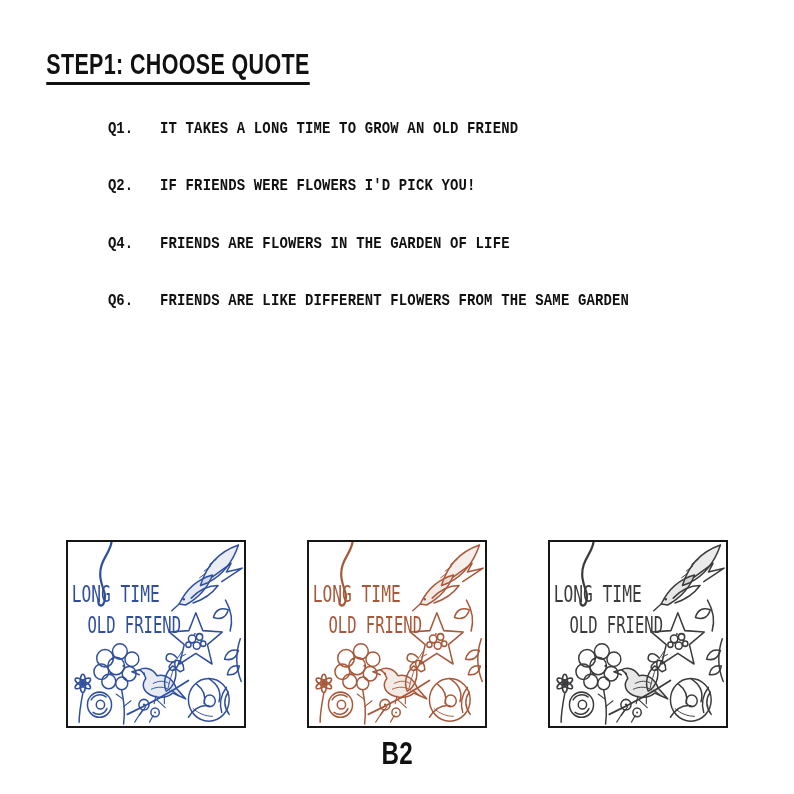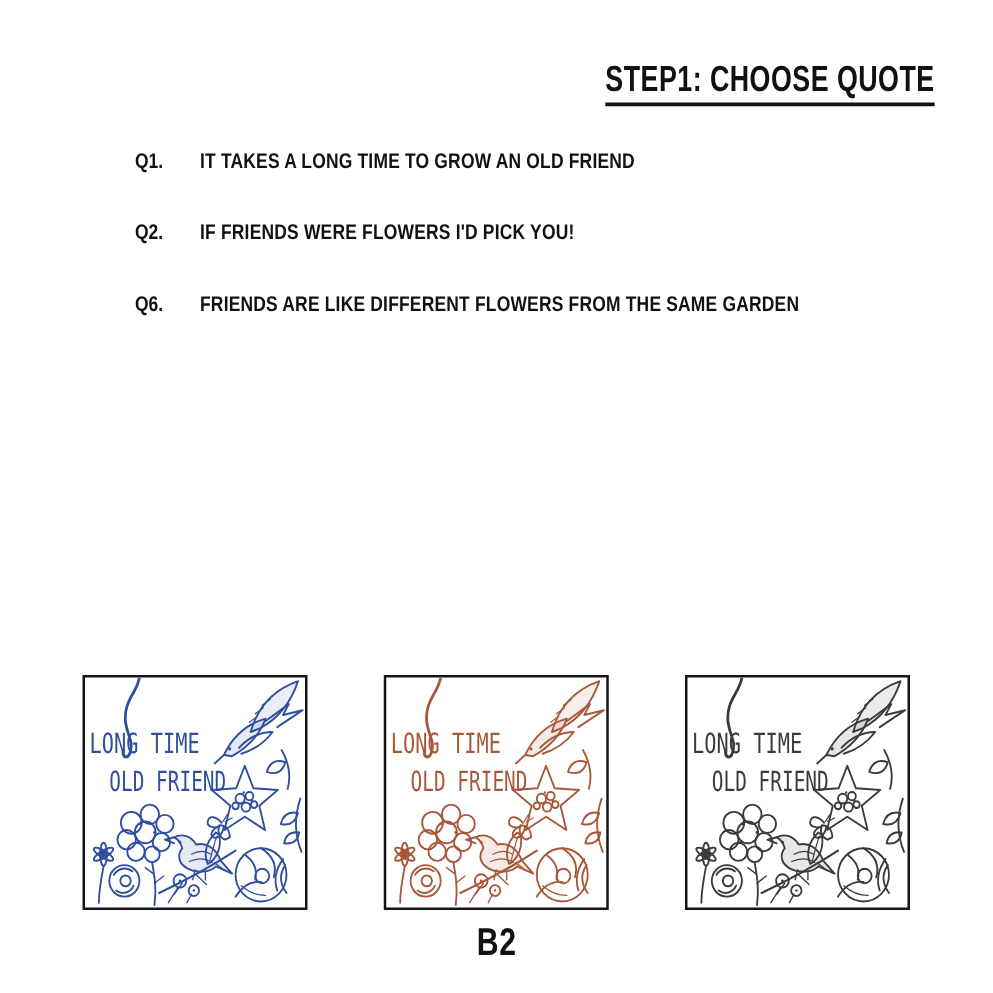--- a/index.html
+++ b/index.html
@@ -4,33 +4,33 @@
 <style>
   * { margin:0; padding:0; box-sizing:border-box; }
   html,body { background:#ffffff; }
   .page {
     position:relative; width:794px; height:794px; margin:0 auto;
     background:#ffffff; color:#111111; overflow:hidden;
     font-family:"Liberation Sans", sans-serif;
   }
   
   .h-title {
-    position:absolute; left:0; right:0; text-align:right;
+    position:absolute; left:0; right:0; text-align:left;
     font-weight:bold; font-size:29px; line-height:1.05; letter-spacing:.5px;
     white-space:nowrap;
   }
   .h-title .cond {
     display:inline-block; transform:scaleX(.74); transform-origin:center;
     border-bottom:3.5px solid #111; padding-bottom:3px;
   }
   .step1-title { top:49px; }
   .step2-title { top:472px; }
   
   .quotes { position:absolute; top:119px; left:108px; right:30px; }
-  .quote-row { display:flex; align-items:flex-end; height:20px; margin-bottom:37.4px; }
+  .quote-row { display:flex; align-items:flex-end; height:20px; margin-bottom:37.4px;font-family:Liberation Mono, monospace; }
   .qnum {
     flex:0 0 52px; font-weight:bold; font-size:17px; line-height:20px;
     transform:scaleX(.82); transform-origin:left center; white-space:nowrap;
   }
   .qtext {
     font-weight:bold; font-size:17px; line-height:20px; letter-spacing:.2px;
     transform:scaleX(.82); transform-origin:left center; white-space:nowrap;
   }
   
   .swatches {
@@ -152,20 +152,24 @@
   <div class="quotes">
     <div class="quote-row">
       <span class="qnum">Q1.</span>
       <span class="qtext">IT TAKES A LONG TIME TO GROW AN OLD FRIEND</span>
     </div>
     <div class="quote-row">
       <span class="qnum">Q2.</span>
       <span class="qtext">IF FRIENDS WERE FLOWERS I'D PICK YOU!</span>
     </div>
     <div class="quote-row">
+      <span class="qnum">Q4.</span>
+      <span class="qtext">FRIENDS ARE FLOWERS IN THE GARDEN OF LIFE</span>
+    </div>
+    <div class="quote-row">
       <span class="qnum">Q6.</span>
       <span class="qtext">FRIENDS ARE LIKE DIFFERENT FLOWERS FROM THE SAME GARDEN</span>
     </div>
   </div>
 
 
   <div class="swatches">
 
     <div class="swatch-card">
       <div class="swatch-box" style="color: rgb(47, 79, 158);">

